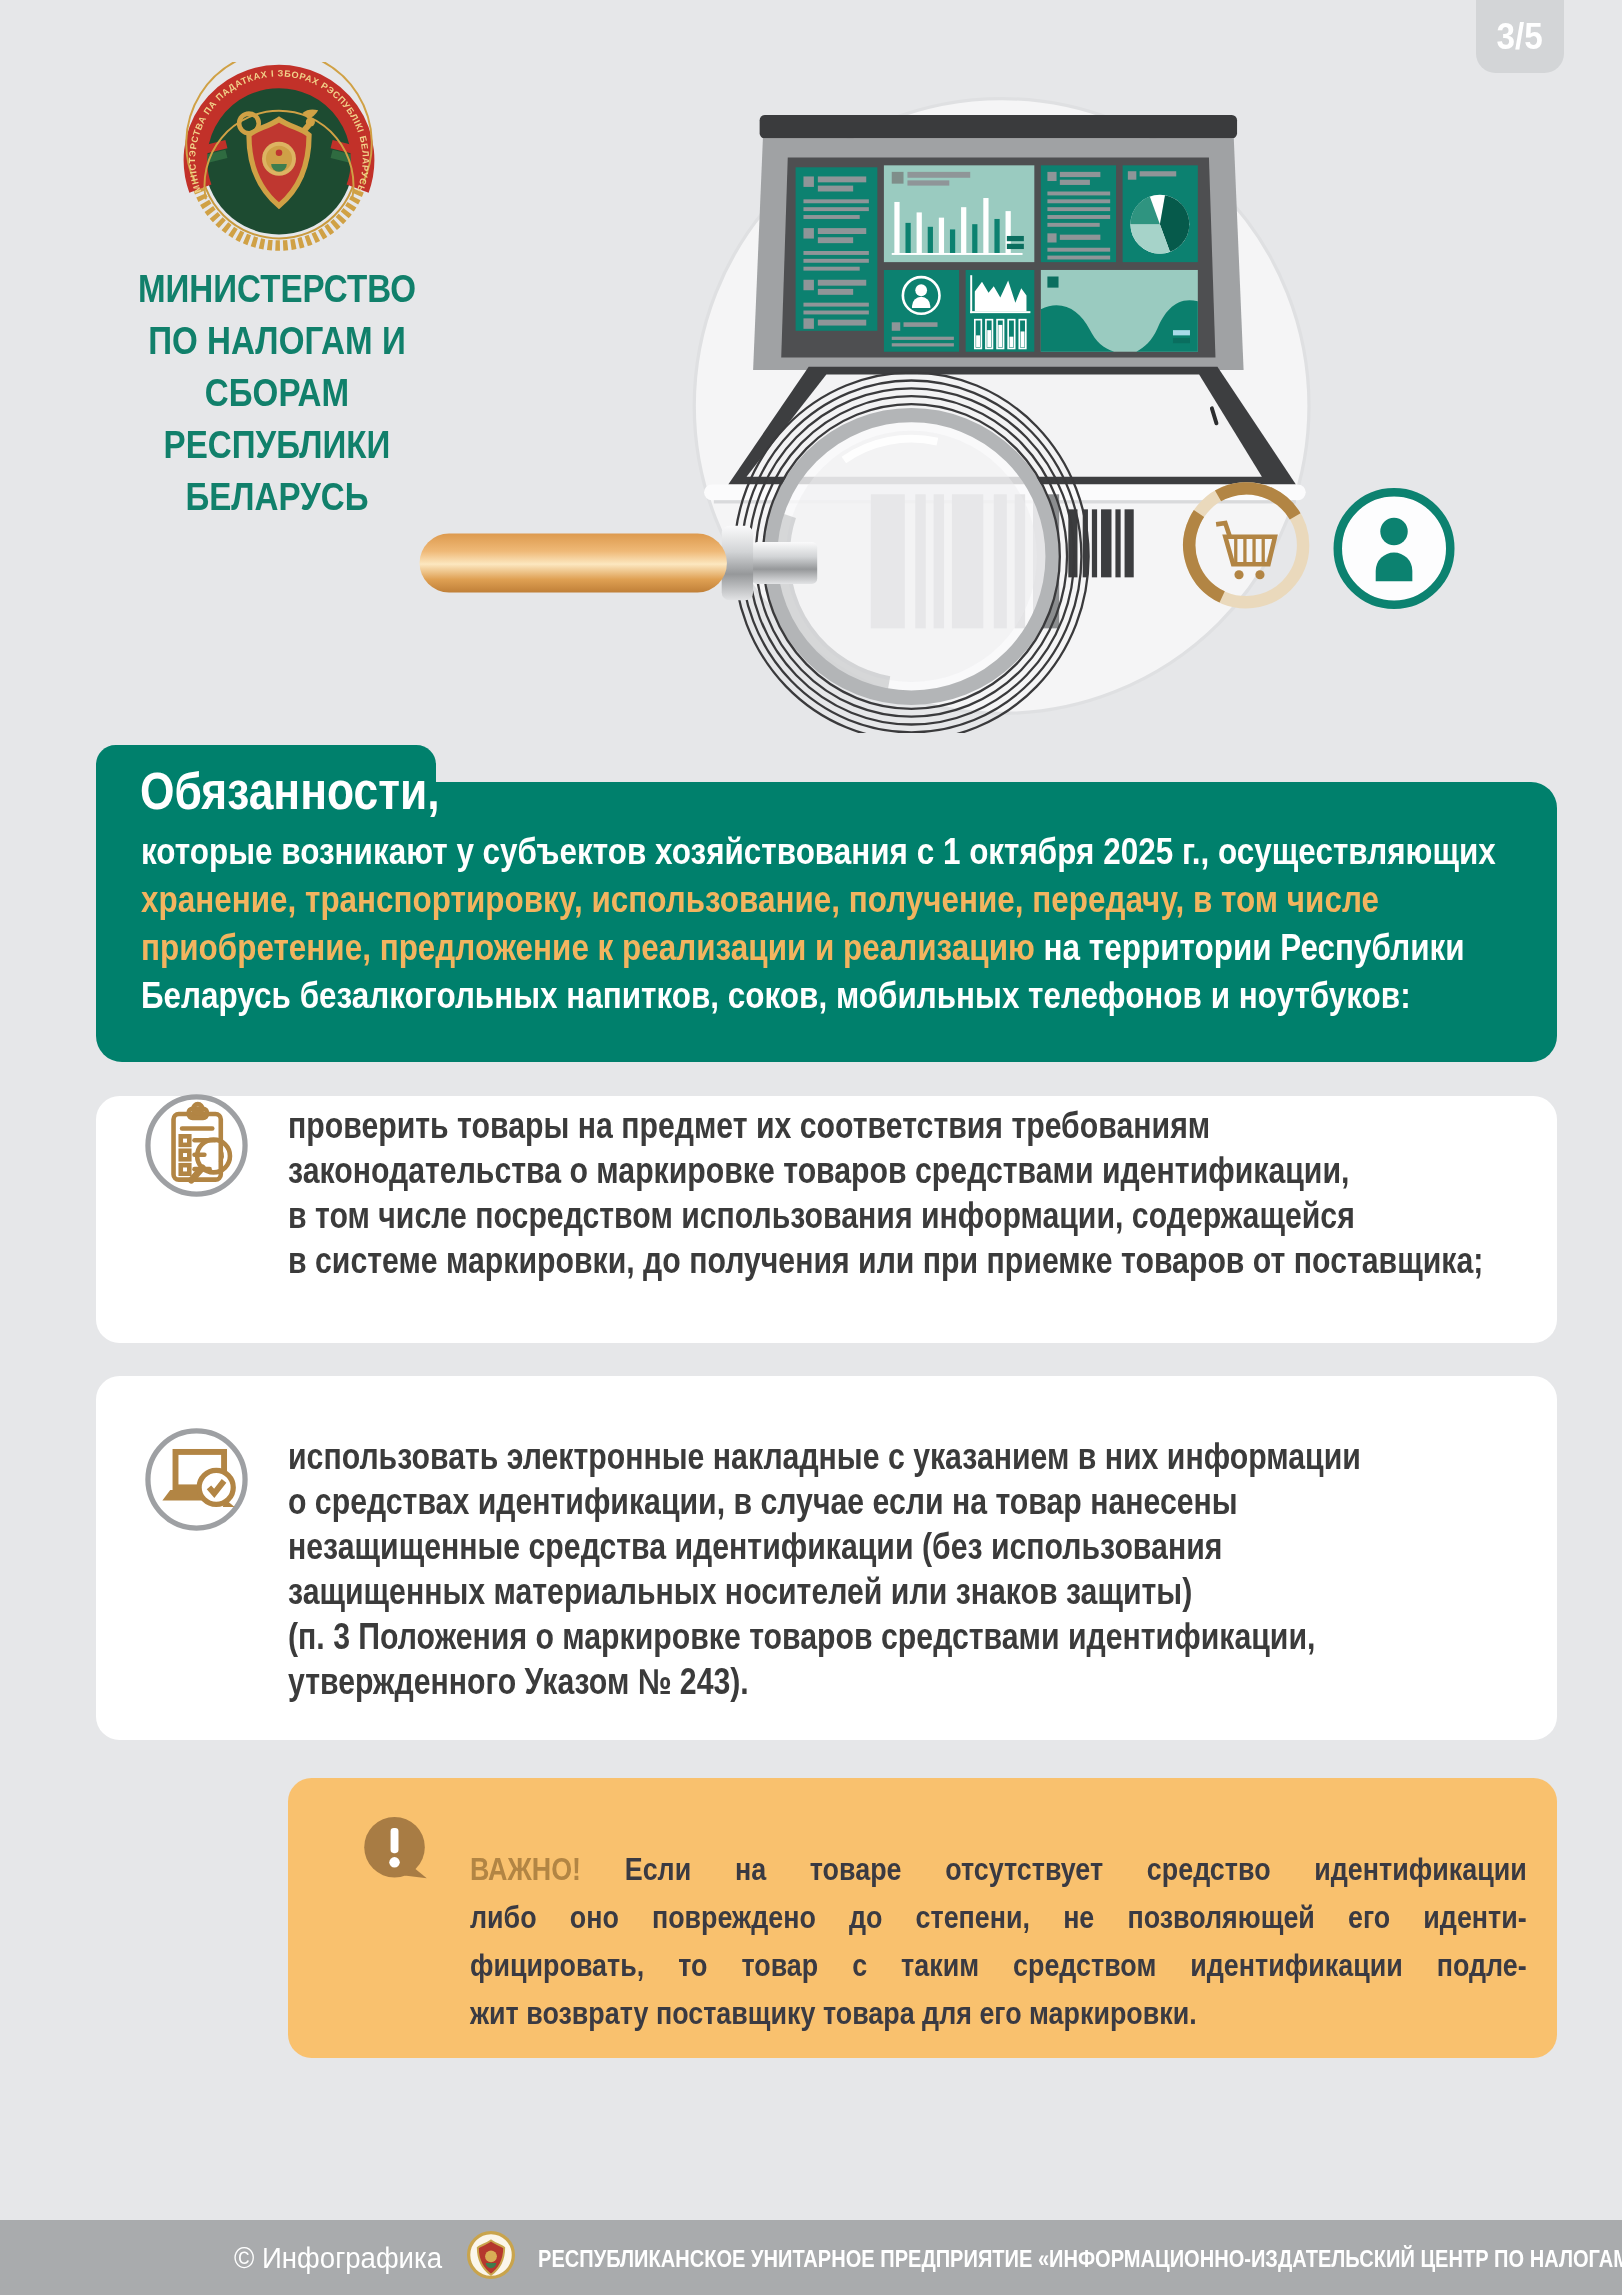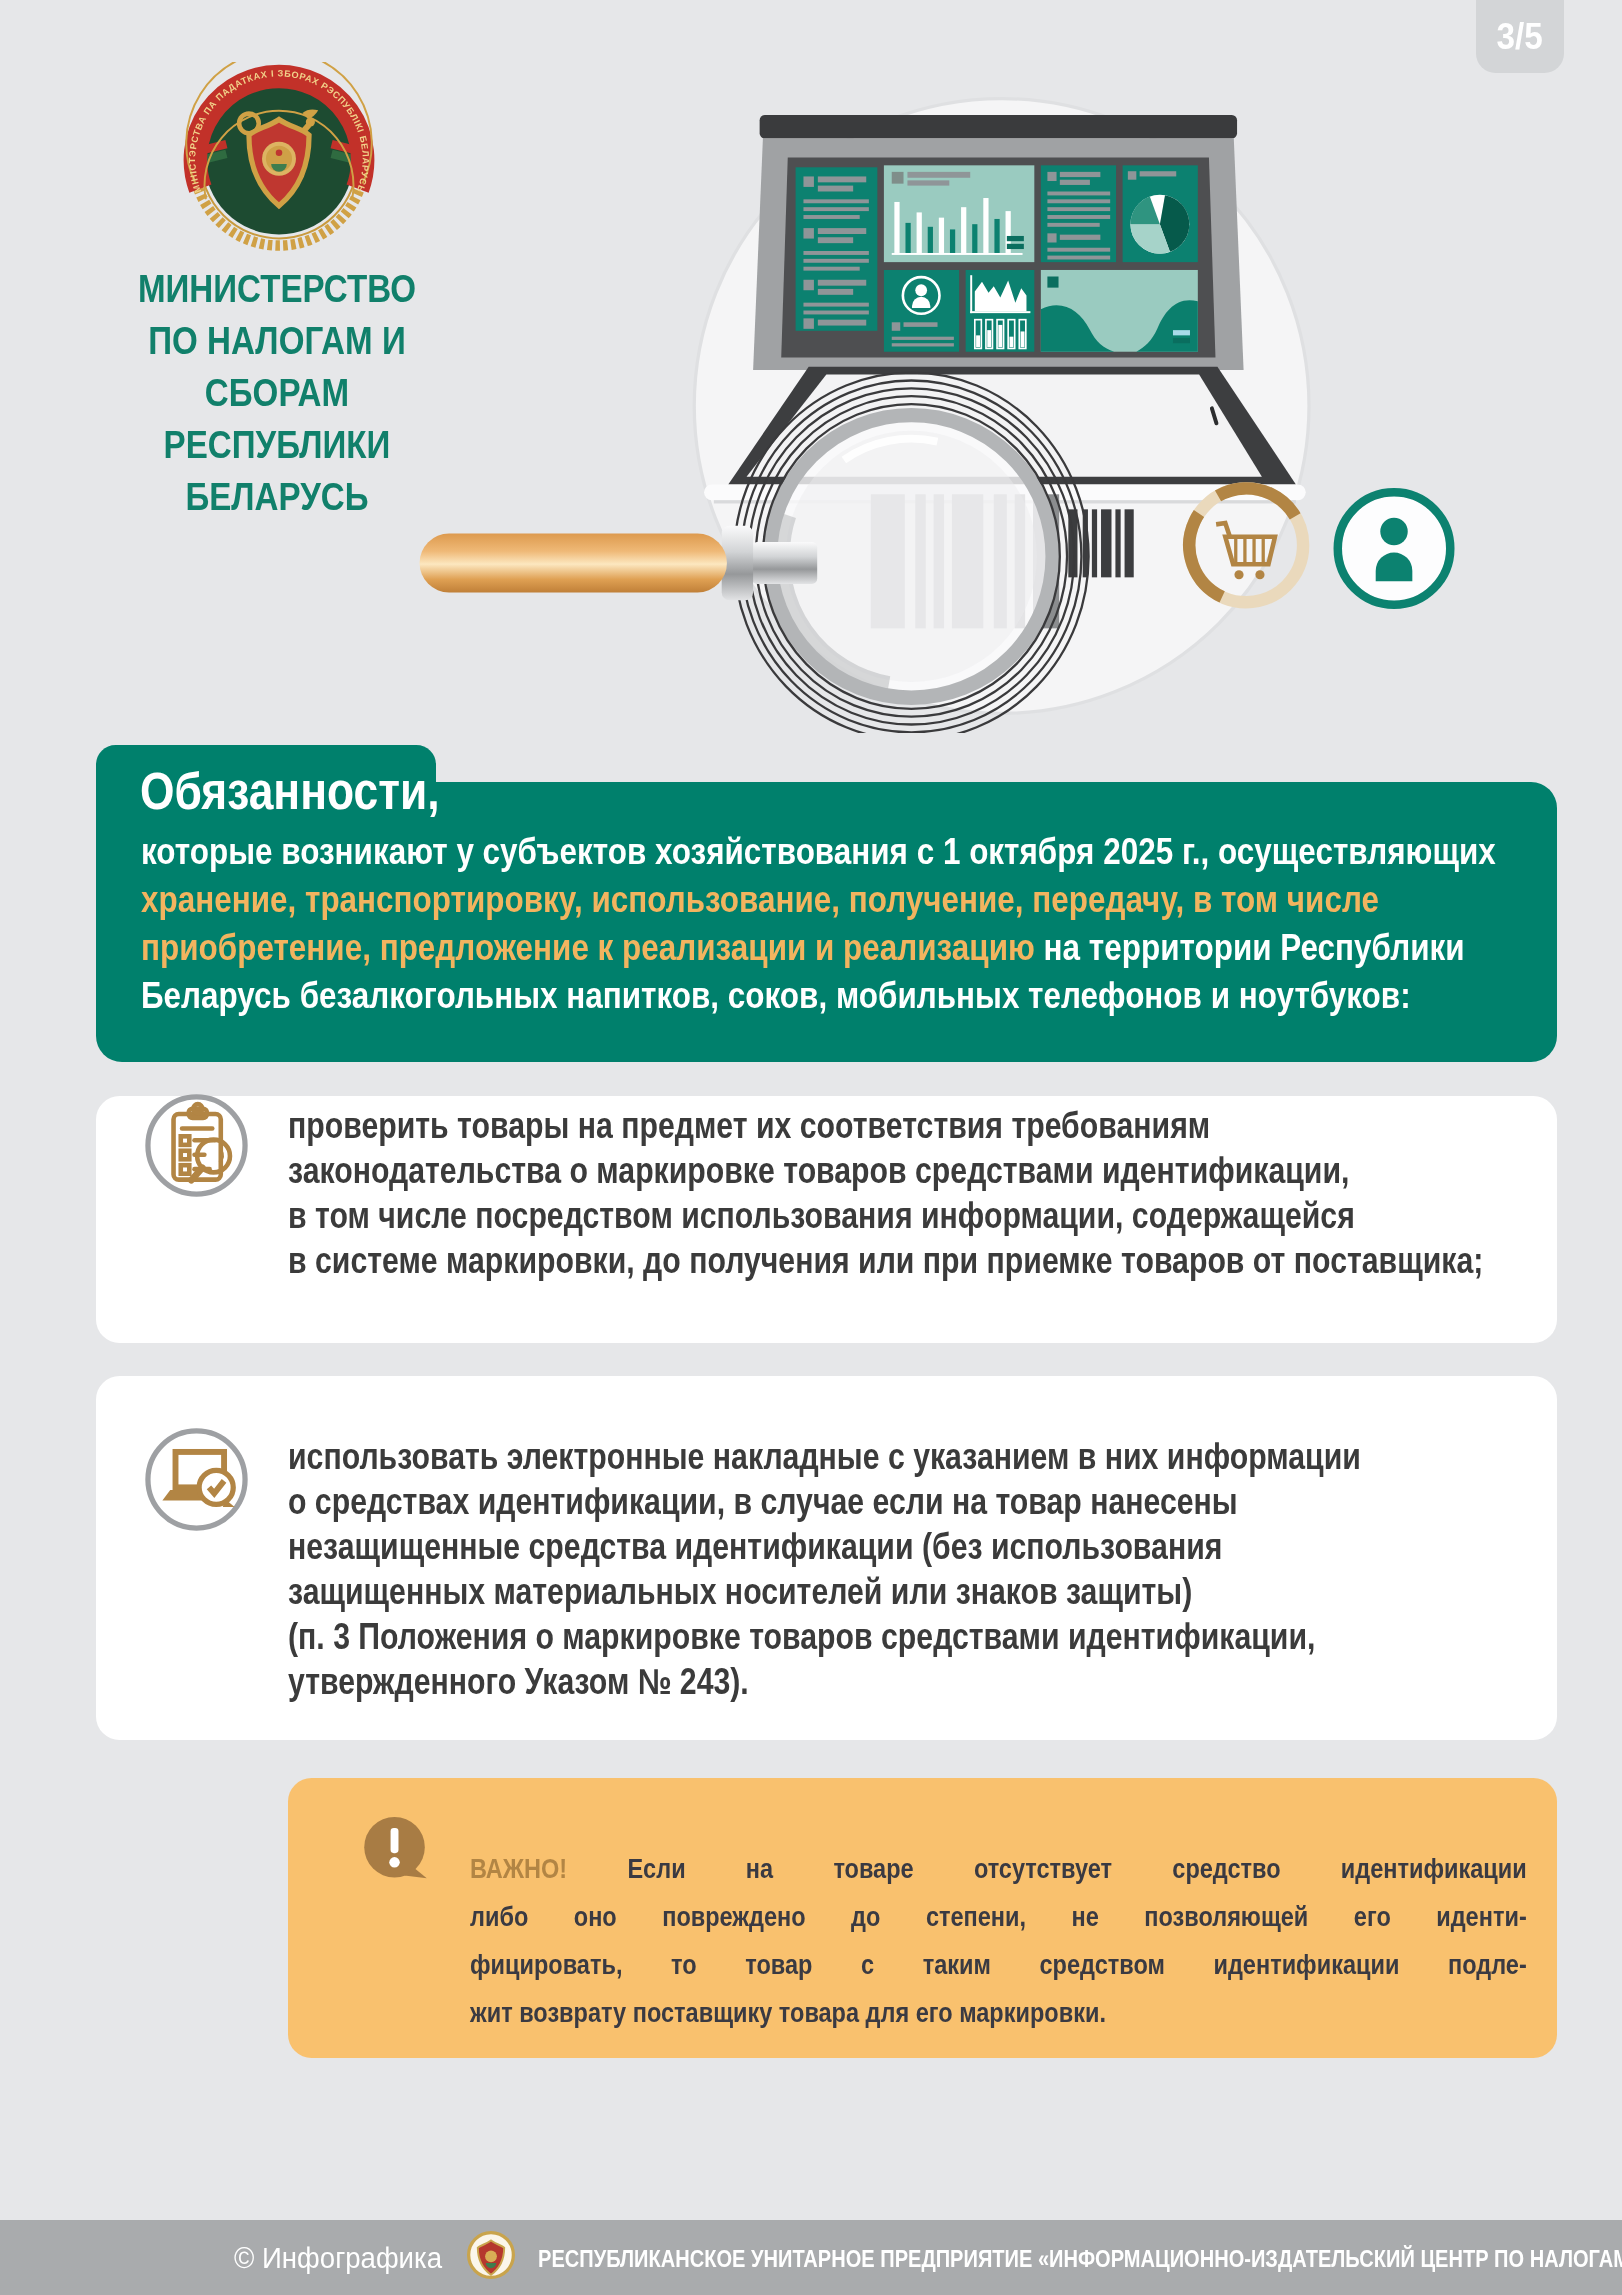--- a/index.html
+++ b/index.html
@@ -29,21 +29,21 @@
   .card{background:#fff;border-radius:23.6px;}
   .card1{left:96px;top:1096px;width:1461px;height:247px;}
   .card2{left:96px;top:1376px;width:1461px;height:364px;}
   .ctext{color:#3b3b3b;font-weight:bold;font-size:36px;line-height:45px;width:1453px;
          transform:scaleX(.84);transform-origin:0 0;}
   .c1text{left:288px;top:1103px;}
   .c2text{left:288px;top:1434px;}
 
   
   .ocard{left:288px;top:1778px;width:1269px;height:280px;background:#f9c16e;border-radius:23.6px;}
-  .otext{left:470px;top:1845px;width:1057px;color:#3a3a42;font-weight:bold;font-size:28px;line-height:48px;}
+  .otext{left:470px;top:1845px;width:1057px;color:#3a3a42;font-weight:bold;font-size:32px;line-height:48px;}
   .otext .inner{width:1258px;transform:scaleX(.84);transform-origin:0 0;}
   .jl{text-align:justify;height:48px;overflow:hidden;}
   .jl::after{content:"";display:inline-block;width:100%;height:0;}
   .vazhno{color:#b28544;}
 
   
   .footer{left:0;top:2220px;width:1623px;height:75px;background:#a9abad;}
   .credit{left:234px;top:2241px;color:#fff;font-size:30px;font-weight:400;transform:scaleX(.92);transform-origin:0 0;white-space:nowrap;}
   .publisher{left:538px;top:2246px;color:#fff;font-size:23.6px;font-weight:bold;white-space:nowrap;
              transform:scaleX(.85);transform-origin:0 0;}

